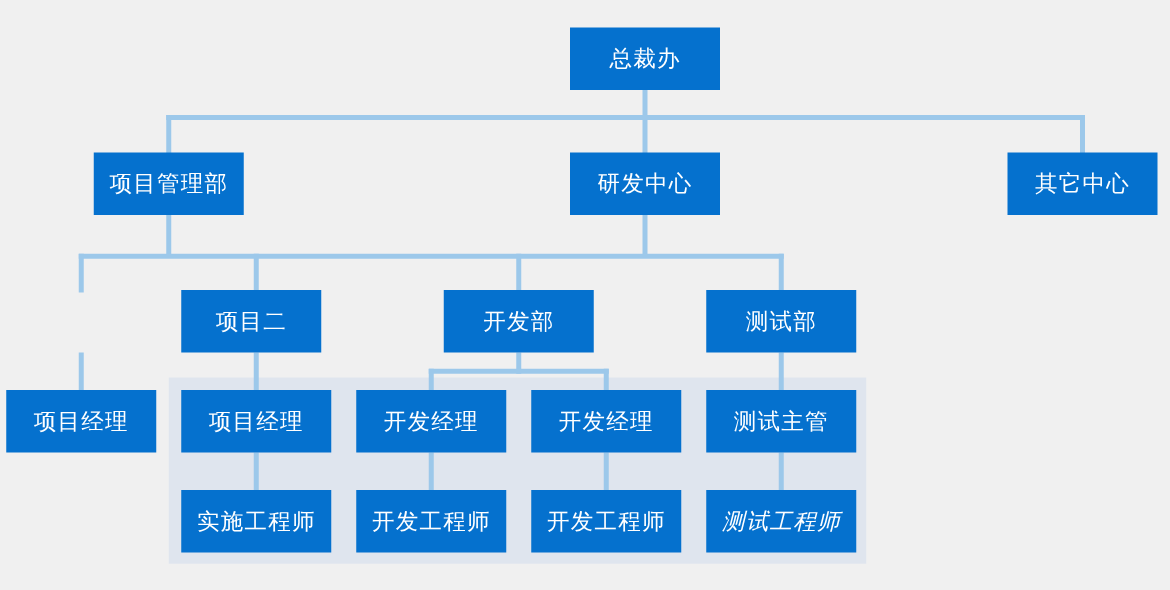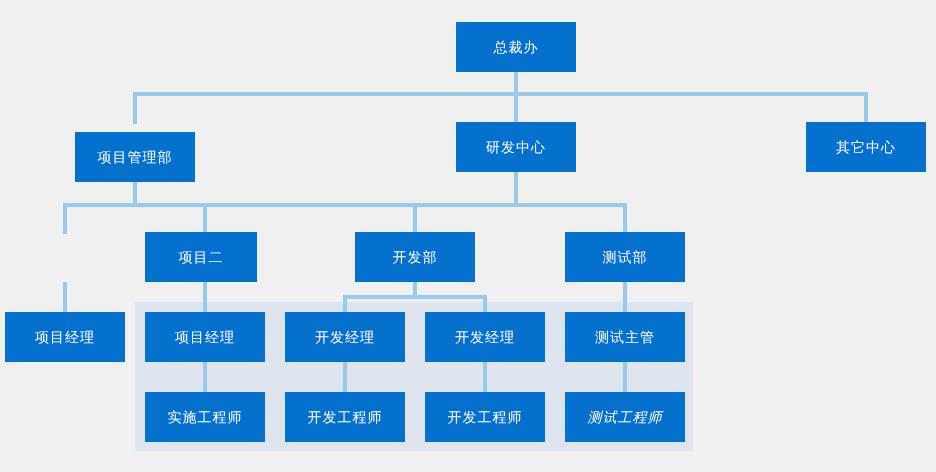--- a/index.html
+++ b/index.html
@@ -35,21 +35,21 @@
   .conn-h { height: 4px; }
 
   
   .node {
     position: absolute;
     background: #0571ce;
     color: #ffffff;
     display: flex;
     align-items: center;
     justify-content: center;
-    font-size: 14px;
+    font-size: 18px;
     letter-spacing: 1px;
     line-height: 1;
     box-sizing: border-box;
     user-select: none;
   }
   .node-label {
     white-space: nowrap;
   }
 </style>
 </head>
@@ -84,21 +84,21 @@
 
   <div class="conn conn-v" style="left:203px; top:362px; height:32px;"></div>
   <div class="conn conn-v" style="left:343px; top:362px; height:32px;"></div>
   <div class="conn conn-v" style="left:483px; top:362px; height:32px;"></div>
   <div class="conn conn-v" style="left:623px; top:362px; height:32px;"></div>
 
   <div class="node" style="left:456px; top:22px; width:120px; height:50px;">
     <span class="node-label">总裁办</span>
   </div>
 
-  <div class="node" style="left:75px; top:132px; width:120px; height:50px;">
+  <div class="node" style="left:75px; top:122px; width:120px; height:50px;">
     <span class="node-label">项目管理部</span>
   </div>
   <div class="node" style="left:456px; top:122px; width:120px; height:50px;">
     <span class="node-label">研发中心</span>
   </div>
   <div class="node" style="left:806px; top:122px; width:120px; height:50px;">
     <span class="node-label">其它中心</span>
   </div>
 
   <div class="node" style="left:145px; top:232px; width:112px; height:50px;">

